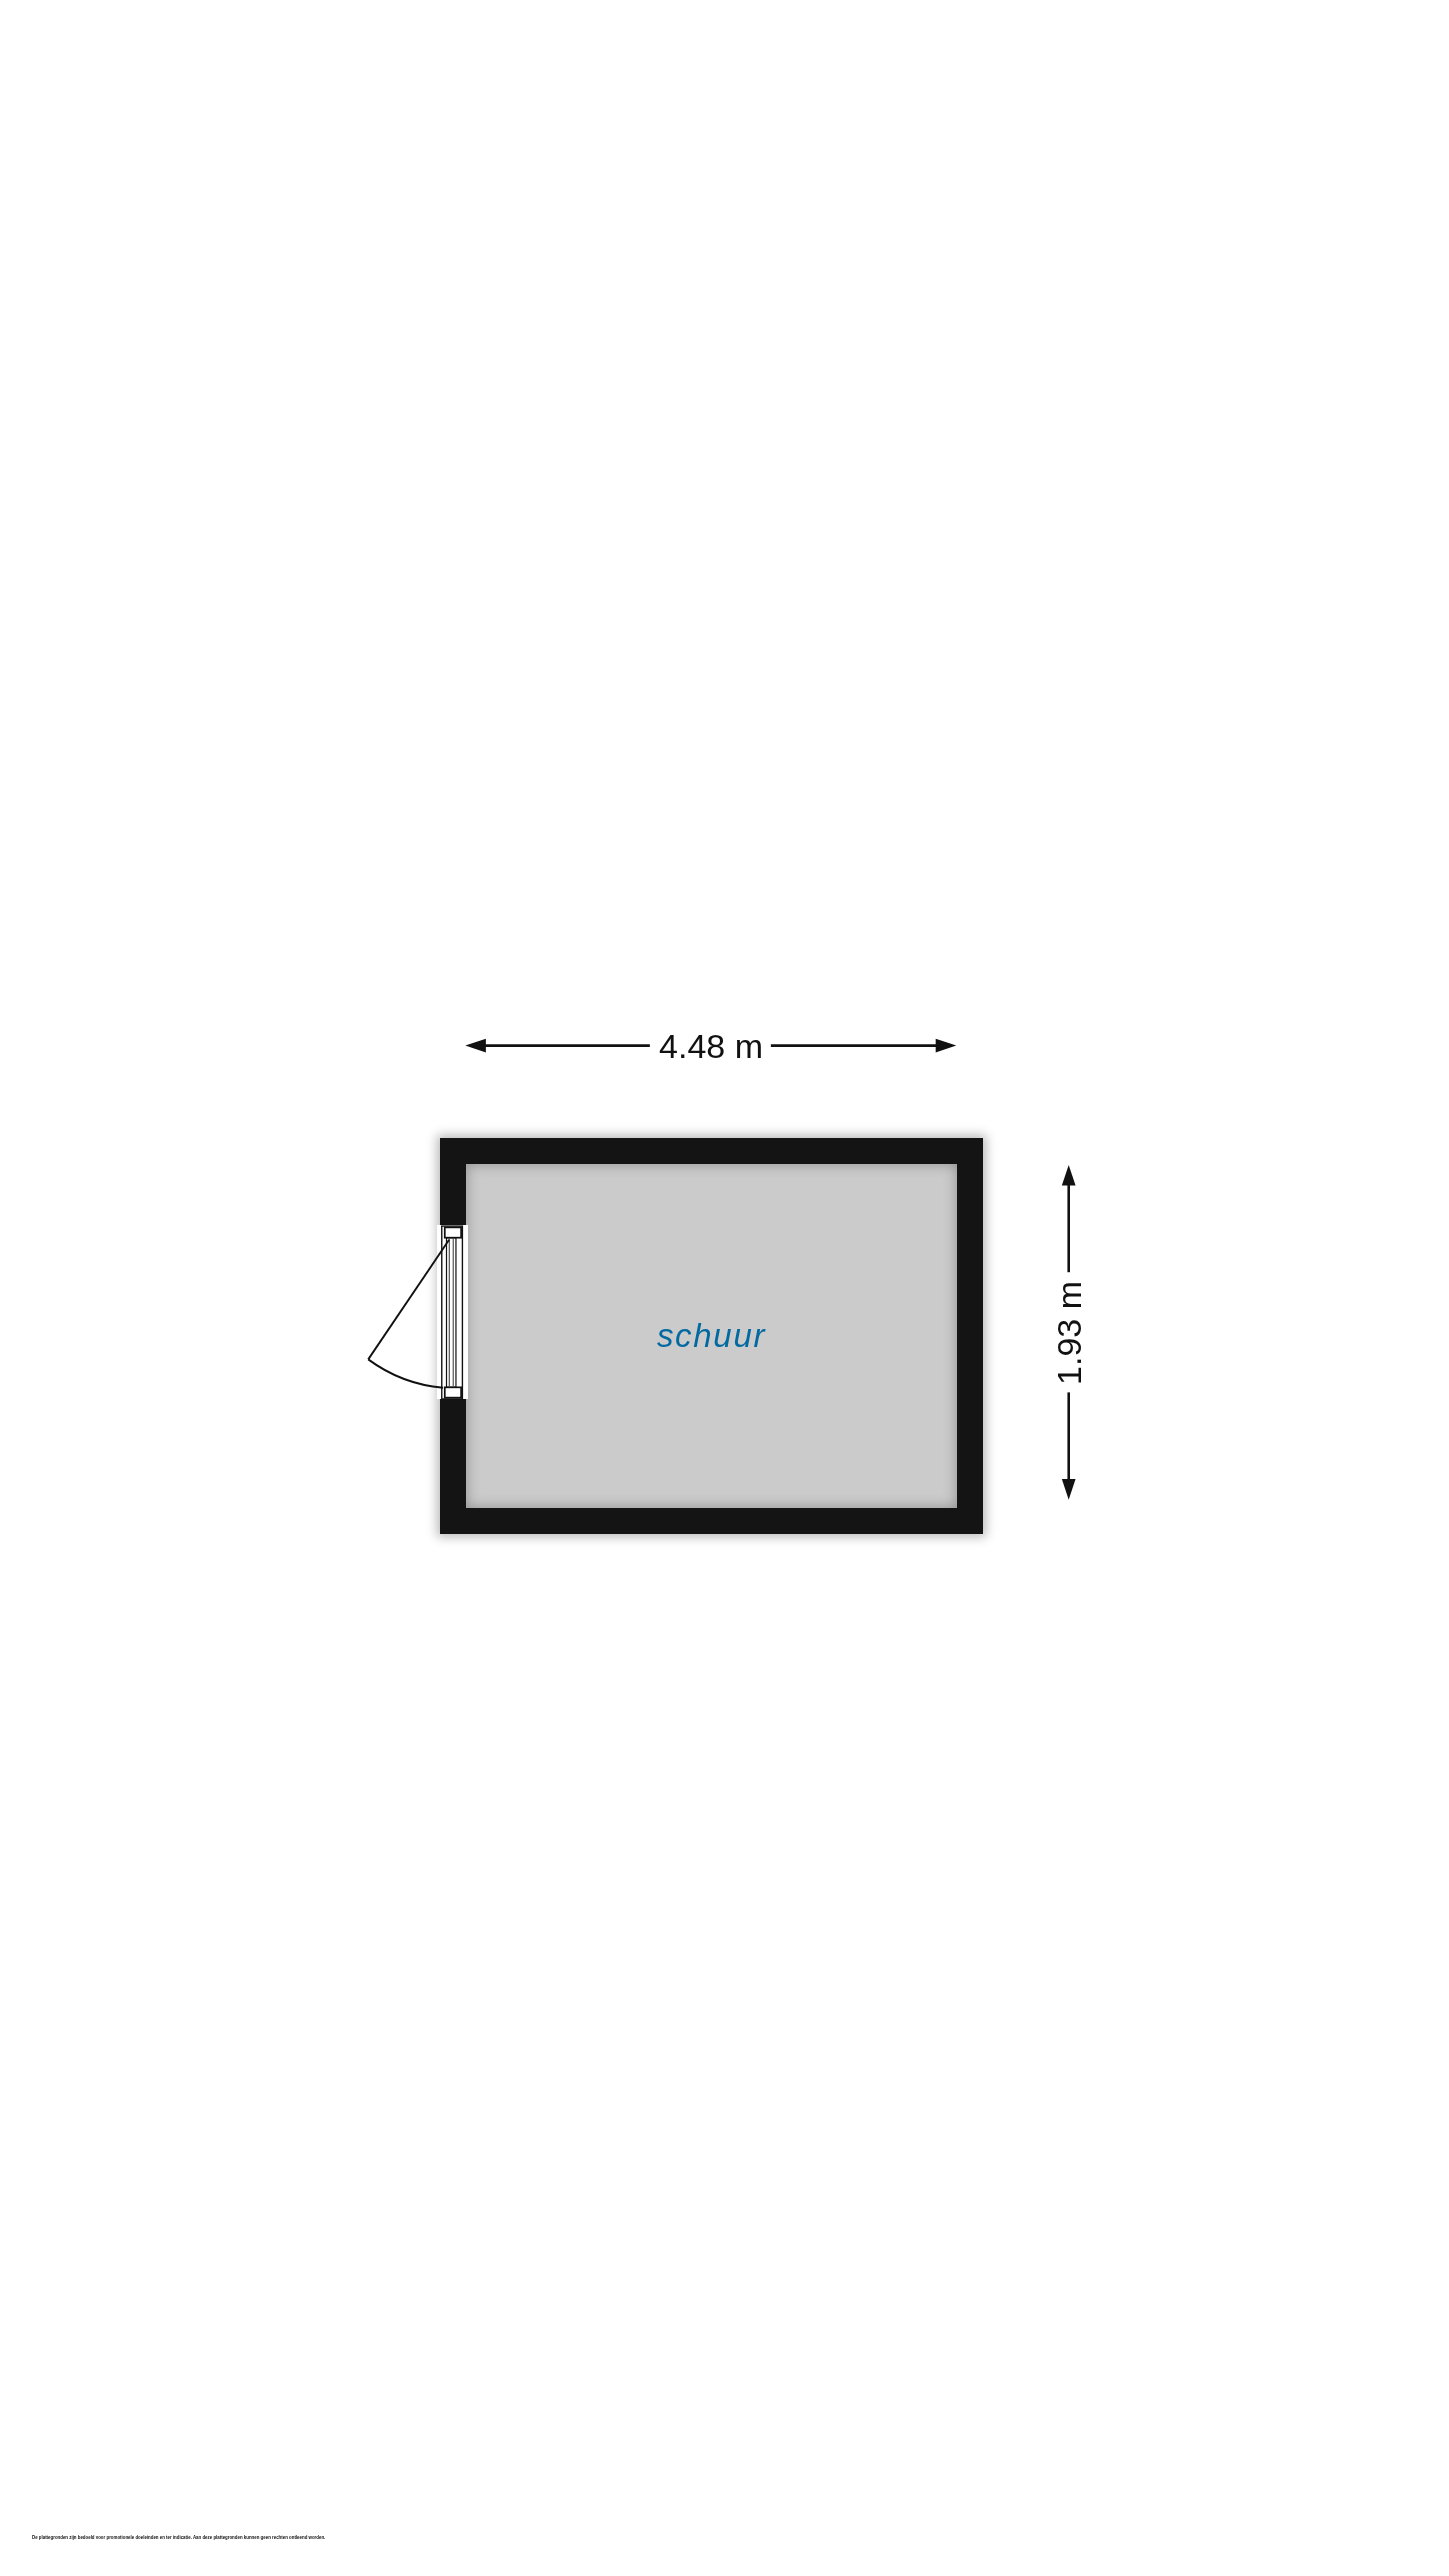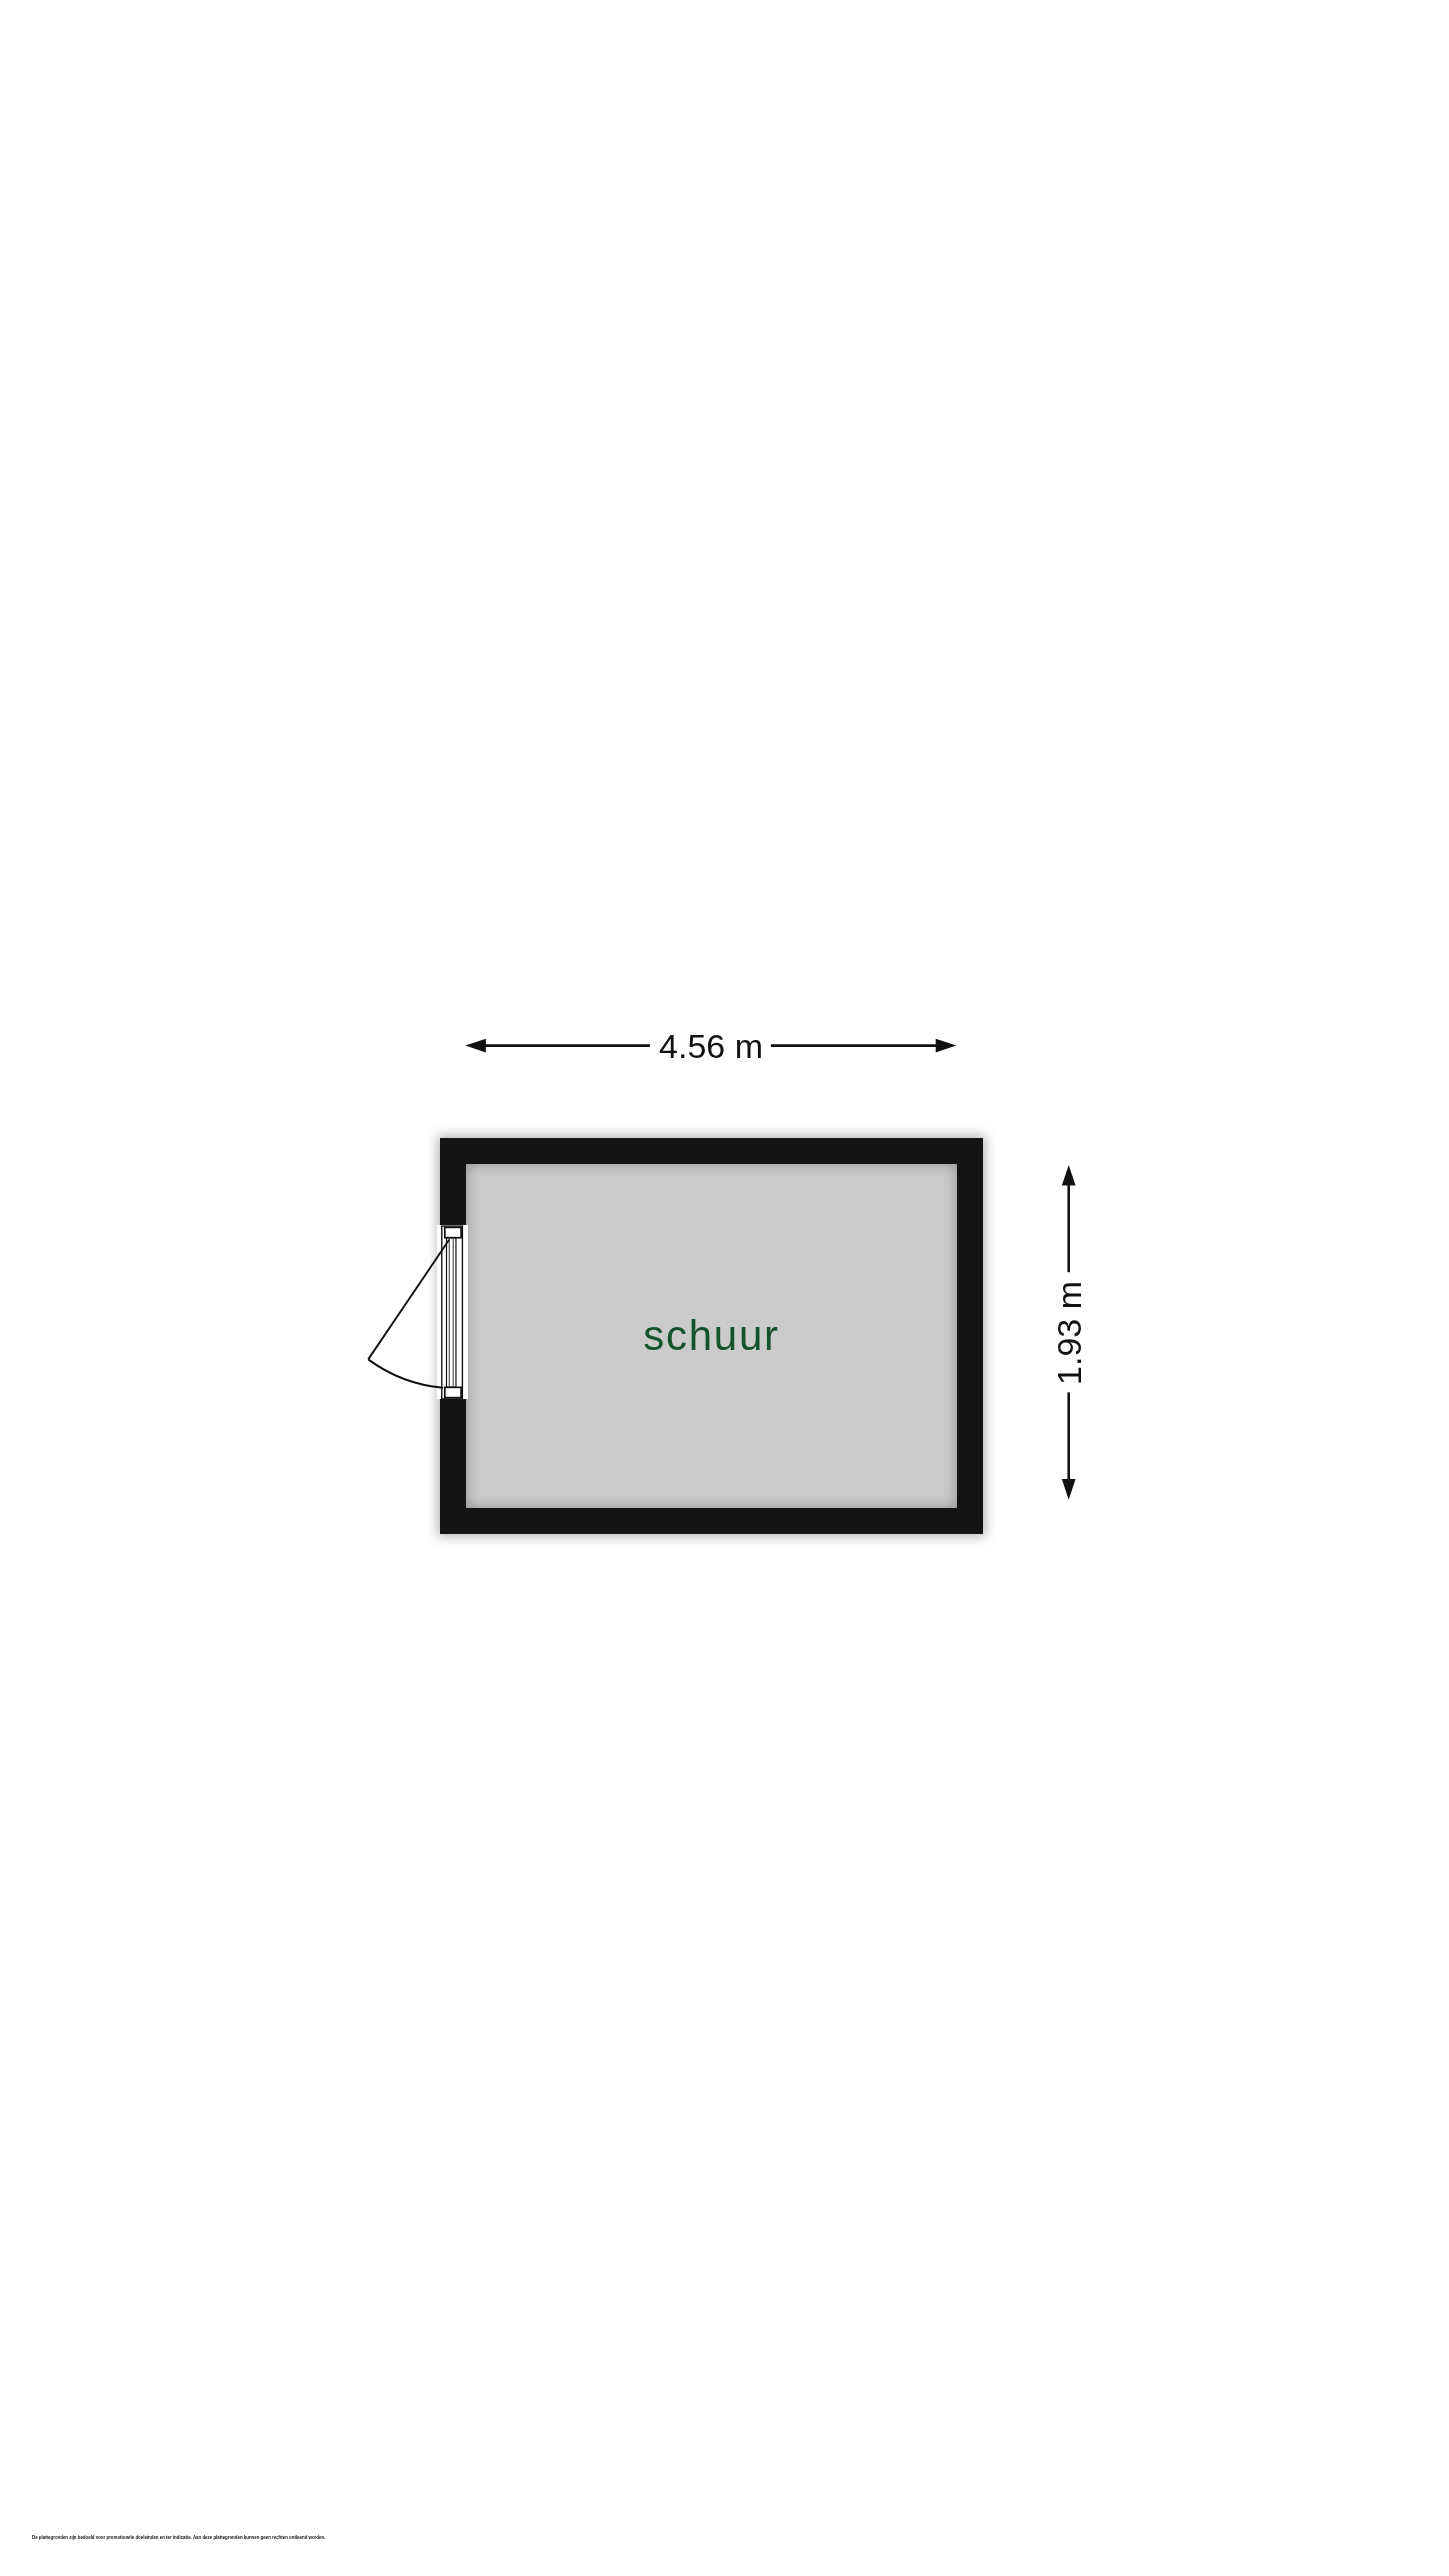--- a/index.html
+++ b/index.html
@@ -30,23 +30,24 @@
   .floor {
     position: absolute;
     inset: 0;
     background: #cbcbcb;
     box-shadow: inset 0 0 13.7px rgba(0,0,0,0.30);
     display: flex;
     align-items: center;
     justify-content: center;
   }
   .room-label {
-    font-size: 42px;
+    font-size: 33px;
     letter-spacing: 1.7px;
-    color: #14532d;
+    color: #0369a1;
+    font-style: italic;
   }
   
   .door-gap {
     position: absolute;
     left: 437px;
     top: 1225px;
     width: 31px;
     height: 174px;
     background: #ffffff;
   }
@@ -122,19 +123,19 @@
     <line x1="562" y1="1218" x2="757" y2="1218" stroke="#111111" stroke-width="3"></line>
     <line x1="898" y1="1218" x2="1094" y2="1218" stroke="#111111" stroke-width="3"></line>
     <polygon points="1114,1218 1090,1210 1090,1226" fill="#111111"></polygon>
 
     <polygon points="1245,1357 1237,1381 1253,1381" fill="#111111"></polygon>
     <line x1="1245" y1="1377" x2="1245" y2="1482" stroke="#111111" stroke-width="3"></line>
     <line x1="1245" y1="1622" x2="1245" y2="1727" stroke="#111111" stroke-width="3"></line>
     <polygon points="1245,1747 1237,1723 1253,1723" fill="#111111"></polygon>
   </svg>
 
-  <div class="dim-label dim-width">4.56 m</div>
+  <div class="dim-label dim-width">4.48 m</div>
   <div class="dim-label dim-height">1.93 m</div>
 
   <div class="disclaimer">De plattegronden zijn bedoeld voor promotionele doeleinden en ter indicatie. Aan deze plattegronden kunnen geen rechten ontleend worden.</div>
 
 </div>
 
 
 </body></html>

